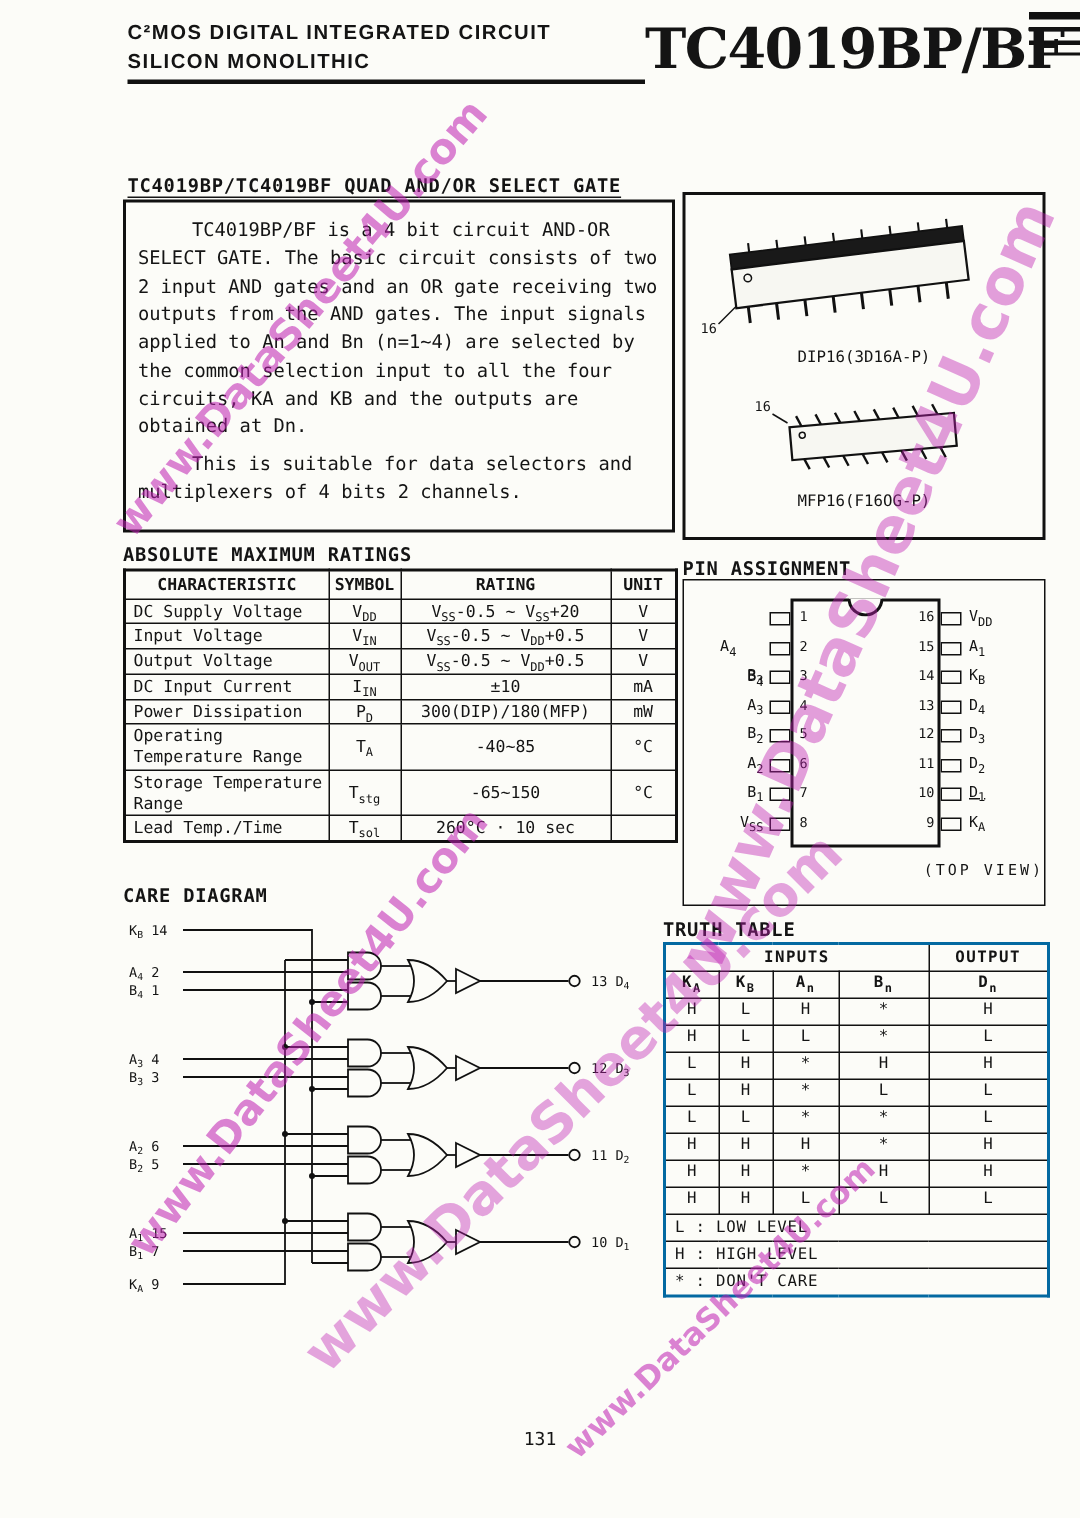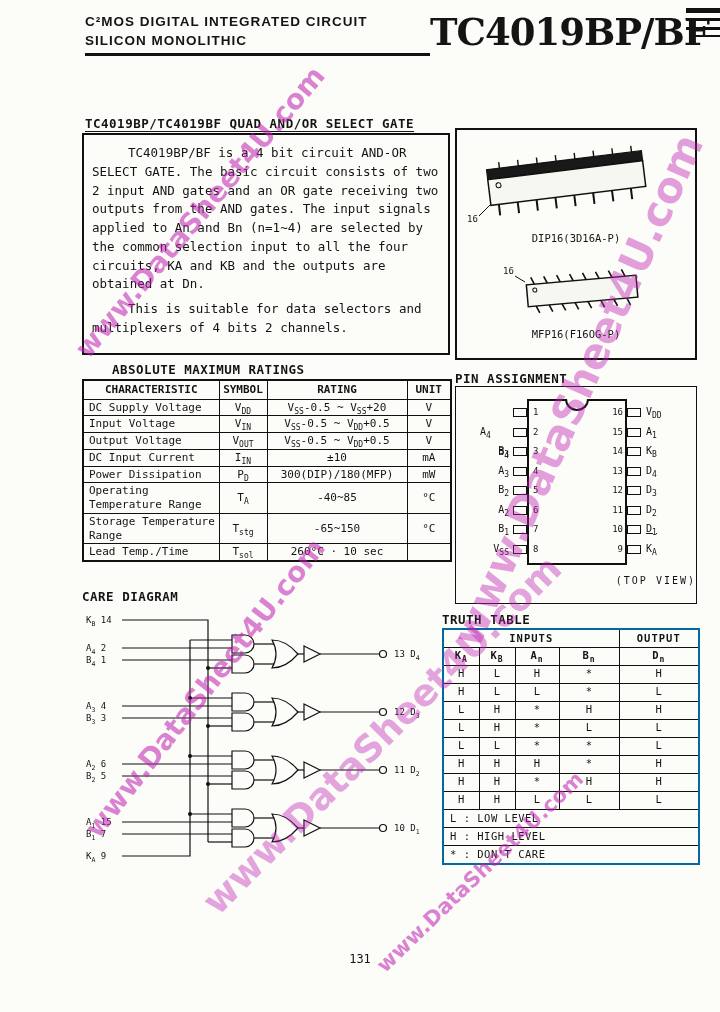--- a/index.html
+++ b/index.html
@@ -16,21 +16,21 @@
   .part-number { position:absolute; left:430px; top:10px; width:260px; text-align:right;
     font-family:"DejaVu Serif", serif; font-weight:bold; font-size:37px; letter-spacing:-1px; }
   .mark { position:absolute; background:#111; }
   .mk1 { left:686px; top:8px;  width:34px; height:5px; }
   .mk2 { left:686px; top:18px; width:34px; height:3px; }
   .mk3 { left:686px; top:27px; width:34px; height:3px; }
   .mk4 { left:690px; top:35px; width:30px; height:2px; }
   
   .sec-title { position:absolute; font-weight:bold; font-size:12.5px; letter-spacing:0.5px; white-space:nowrap; }
   .t-intro   { left:85px;  top:116px; text-decoration:underline; text-underline-offset:3px; }
-  .t-ratings { left:82px;  top:362px;margin-left:30px; }
+  .t-ratings { left:82px;  top:362px; }
   .t-logic   { left:82px;  top:589px; }
   .t-pins    { left:455px; top:371px; }
   .t-truth   { left:442px; top:612px; }
   
   .intro-box { position:absolute; left:82px; top:133px; width:368px; height:222px;
     border:2px solid #111; padding:9px 8px 0 8px; font-size:12.5px; line-height:1.5; }
   .intro-box p { text-indent:36px; }
   .intro-box p + p { margin-top:6px; }
   
   table { border-collapse:collapse; table-layout:fixed; background:#fcfcf8; }

